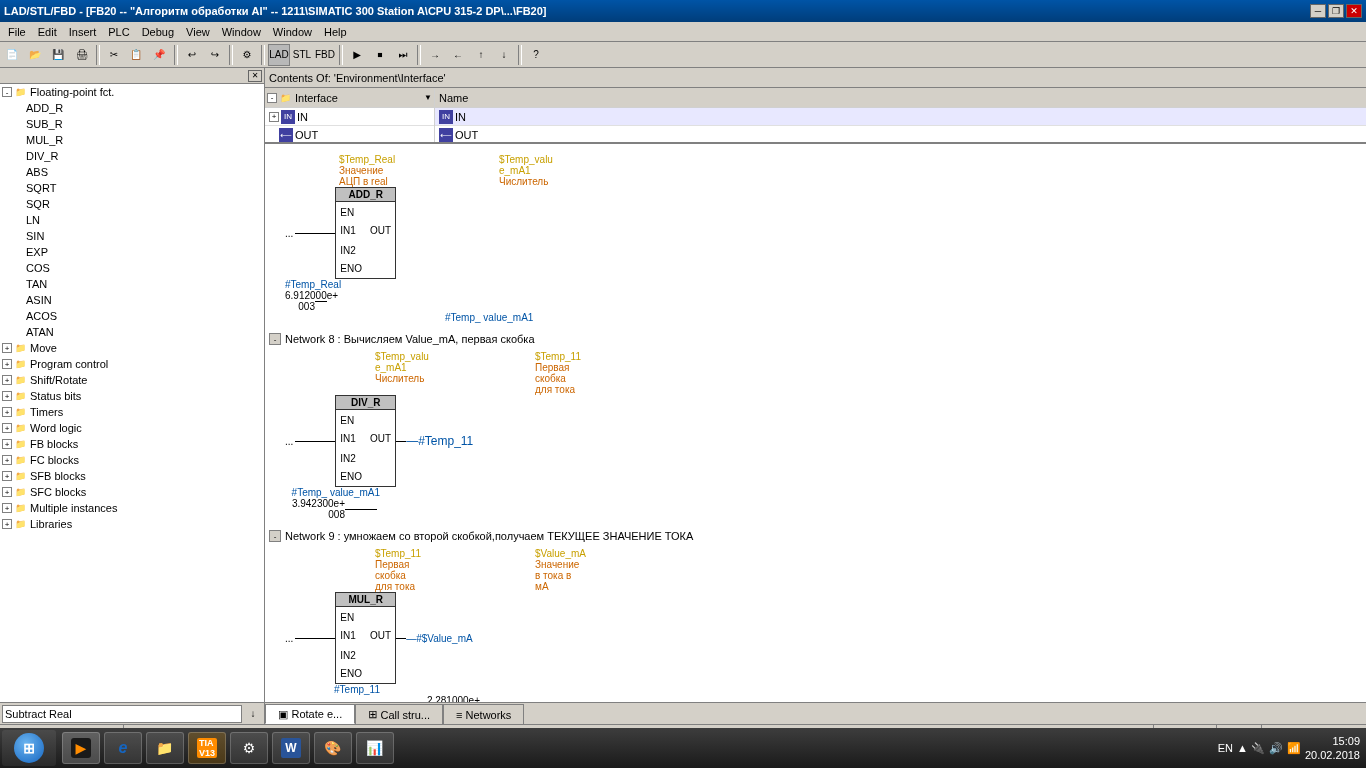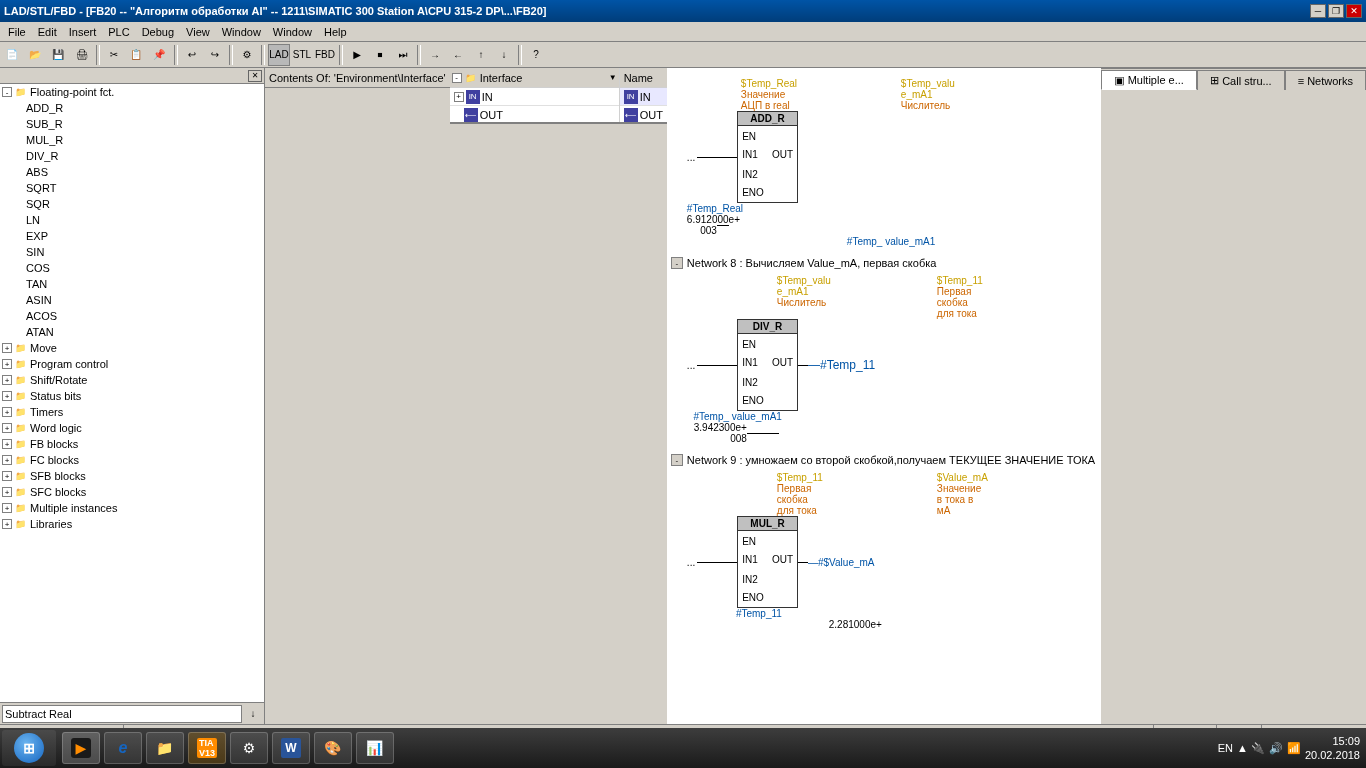--- a/index.html
+++ b/index.html
@@ -103,21 +103,21 @@
       font-size: 9px; flex-shrink: 0;
     }
     .tree-leaf {
       padding-left: 26px;
     }
 
     
     .right-panel {
       flex: 1;
       display: flex;
-      flex-direction: row;
+      flex-direction: column;
       overflow: hidden;
       background: #d4d0c8;
     }
 
     
     .contents-header {
       background: #d4d0c8;
       height: 20px;
       display: flex;
       align-items: center;
@@ -370,22 +370,22 @@
 
       <div style="position:relative;">
         <div class="tree-leaf tree-item">ADD_R</div>
         <div class="tree-leaf tree-item">SUB_R</div>
         <div class="tree-leaf tree-item">MUL_R</div>
         <div class="tree-leaf tree-item">DIV_R</div>
         <div class="tree-leaf tree-item">ABS</div>
         <div class="tree-leaf tree-item">SQRT</div>
         <div class="tree-leaf tree-item">SQR</div>
         <div class="tree-leaf tree-item">LN</div>
+        <div class="tree-leaf tree-item">SIN</div>
         <div class="tree-leaf tree-item">EXP</div>
-        <div class="tree-leaf tree-item">SIN</div>
         <div class="tree-leaf tree-item">COS</div>
         <div class="tree-leaf tree-item">TAN</div>
         <div class="tree-leaf tree-item">ASIN</div>
         <div class="tree-leaf tree-item">ACOS</div>
         <div class="tree-leaf tree-item">ATAN</div>
       </div>
 
       <div class="tree-item">
         <div class="tree-expander">+</div>
         <div class="tree-icon">📁</div>
@@ -687,21 +687,21 @@
             </div>
           </div>
         </div>
       </div>
 
     </div>
 
     <div class="bottom-tabs">
       <div class="bottom-tab active">
         <span>▣</span>&nbsp;
-        <span>Multiple e...</span>
+        <span>Rotate e...</span>
       </div>
       <div class="bottom-tab">
         <span>⊞</span>&nbsp;
         <span>Call stru...</span>
       </div>
       <div class="bottom-tab">
         <span>≡</span>&nbsp;
         <span>Networks</span>
       </div>
     </div>

